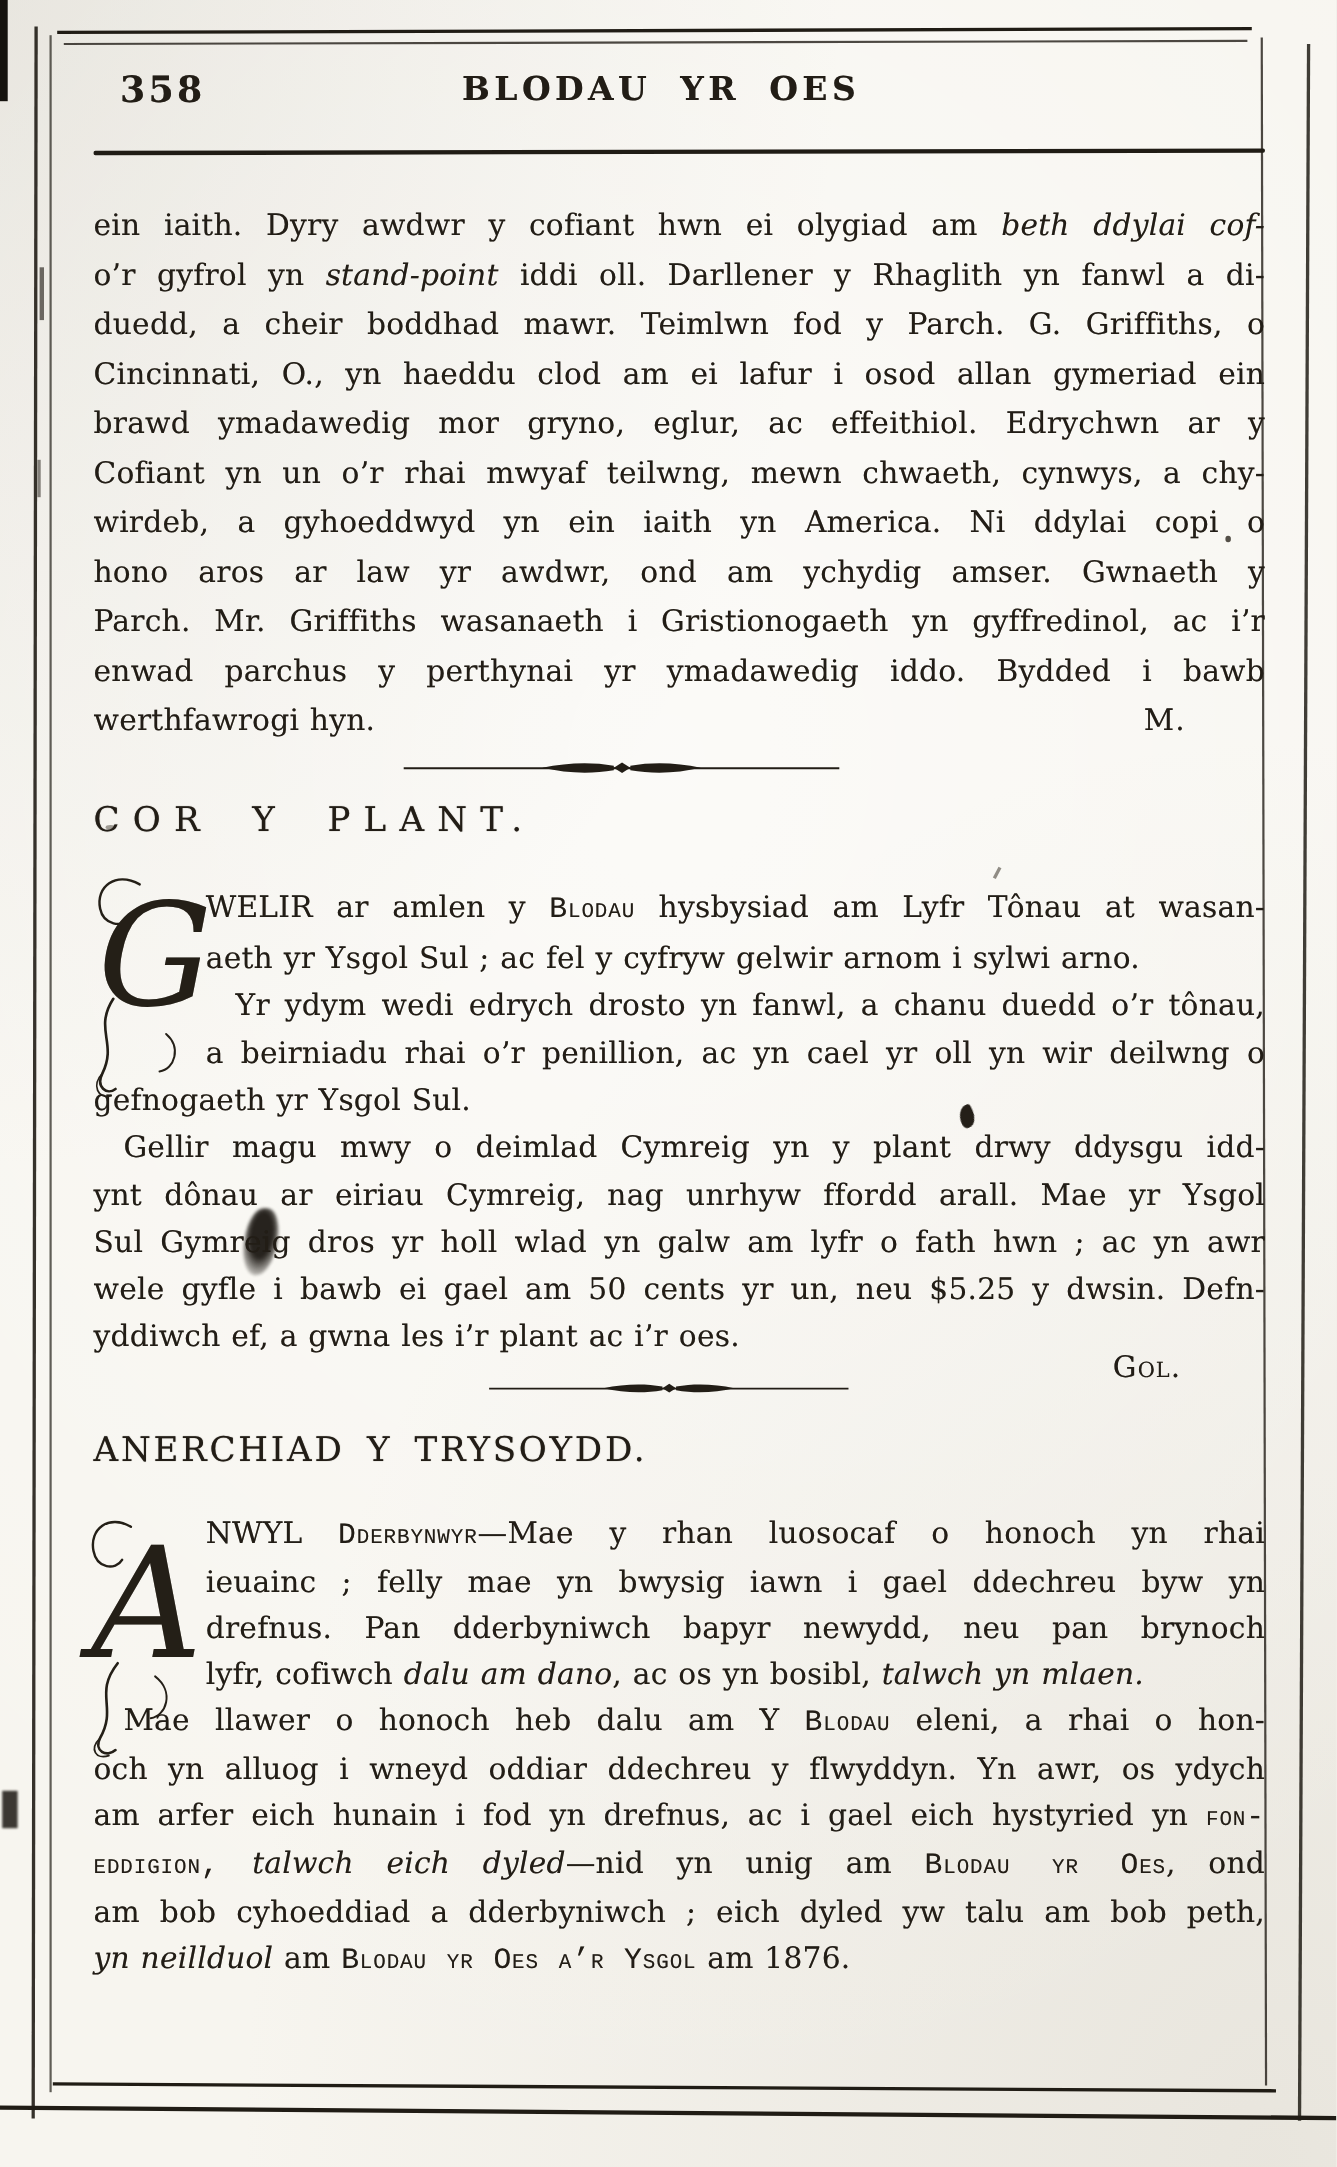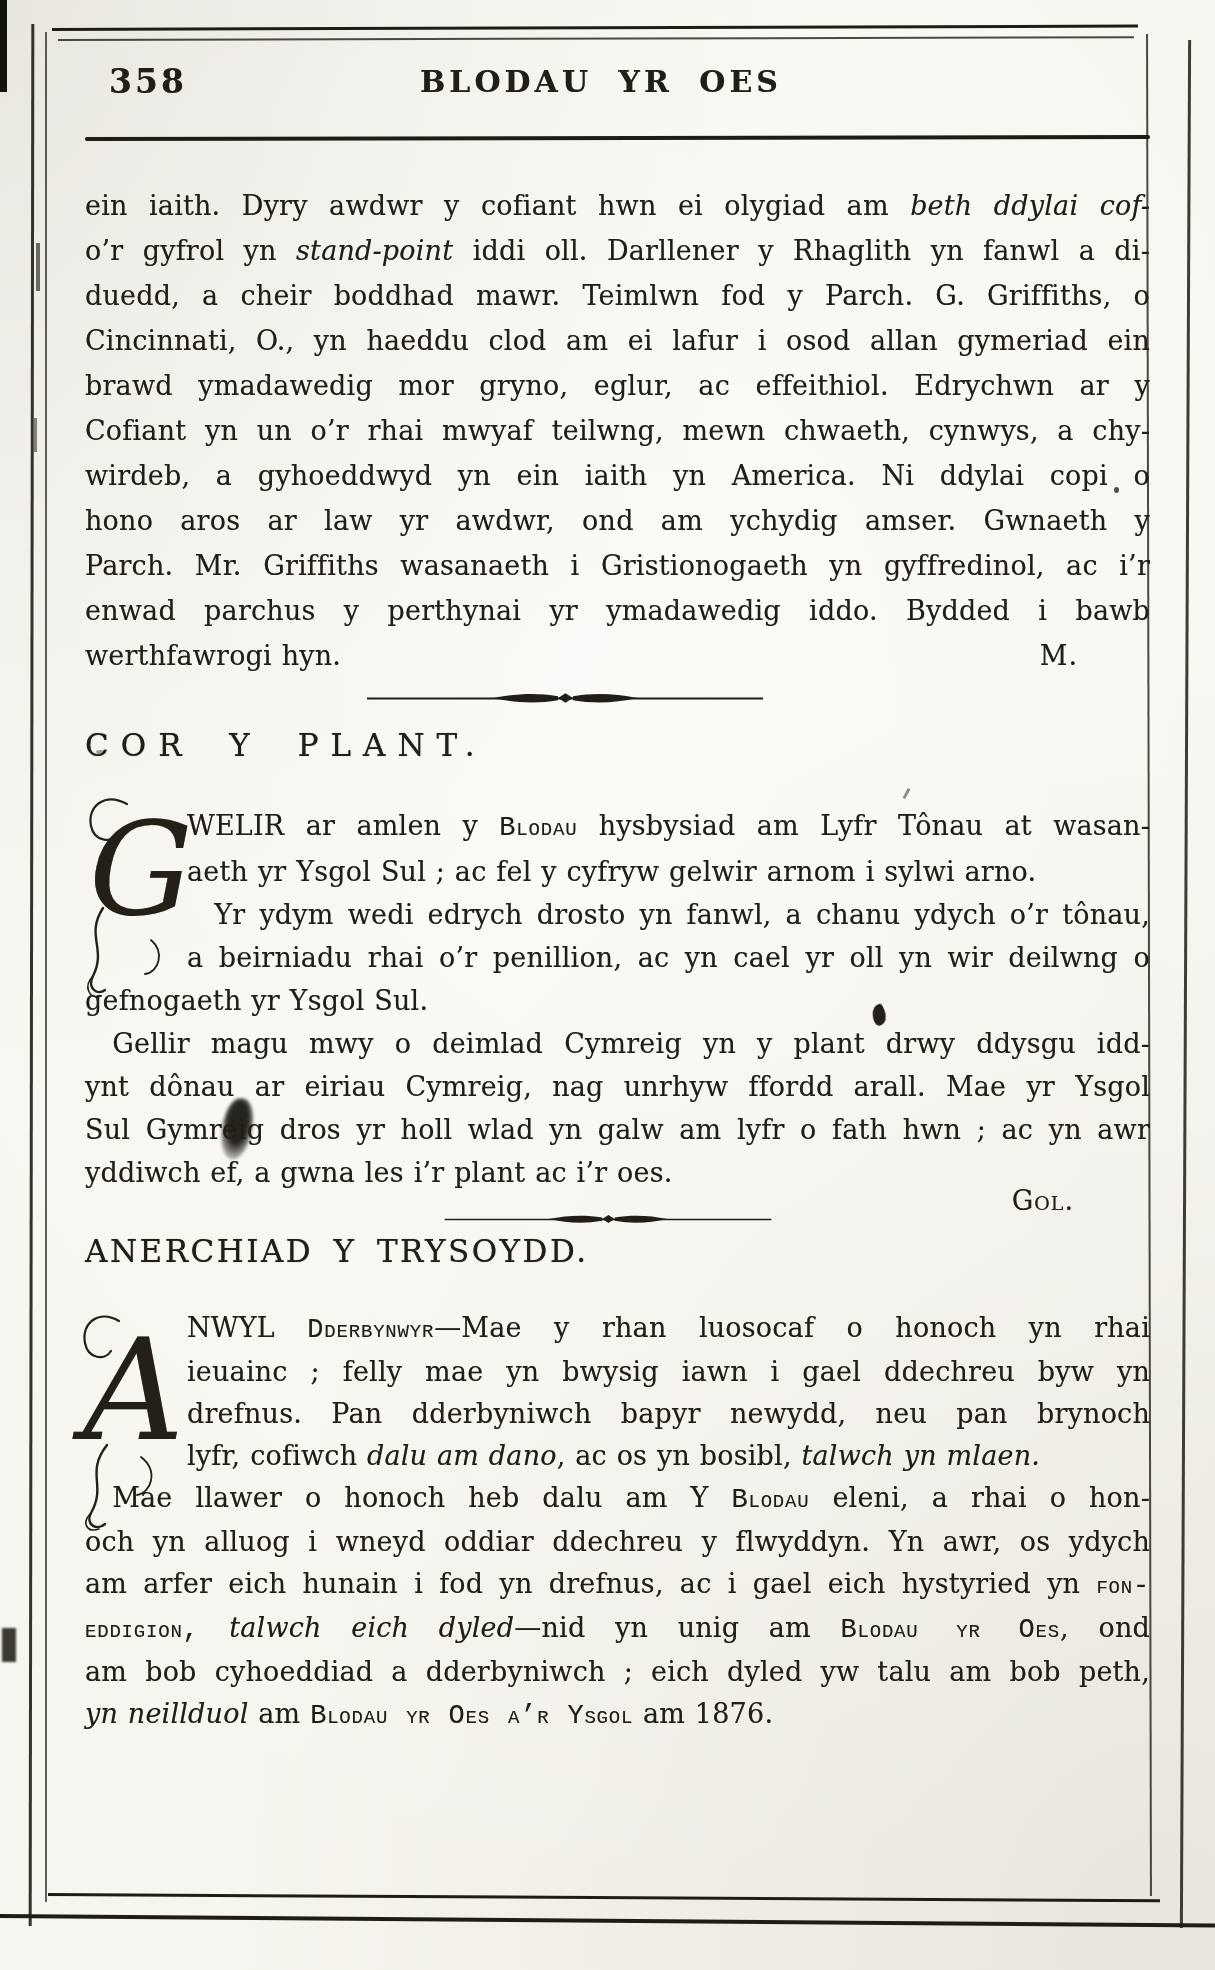--- a/index.html
+++ b/index.html
@@ -58,21 +58,21 @@
   .sec2{margin-top:36px;line-height:43px;}
   .sec3{margin-top:33px;line-height:42px;}
   .sec1 .sig{margin-right:72px;}
   .sec2 .sig{margin-right:76px;margin-top:28px;}
   .divider{display:flex;}
   .divider.d1{margin-top:12px;margin-left:280px;width:400px;height:16px;}
   .divider.d2{margin-top:18px;margin-left:358px;width:330px;height:16px;}
   h2{margin:0;text-align:left;font-weight:400;font-size:31px;
      text-shadow:0 0 .8px rgba(30,24,16,.7);}
   .head1{margin-top:16px;line-height:46px;letter-spacing:12px;word-spacing:14px;}
-  .head2{line-height:46px;letter-spacing:2.5px;word-spacing:8px;}
+  .head2{margin-top:24px;line-height:46px;letter-spacing:2.5px;word-spacing:8px;}
   .dropcap{position:absolute;}
   .dc-g{left:-4px;top:-14px;}
   .dc-a{left:-8px;top:-2px;}
   svg{overflow:visible;display:block;}
   .dc-svg text{font-family:"DejaVu Serif","Liberation Serif",serif;font-style:italic;fill:#241f17;}
   .dc-g text{font-size:130px;}
   .dc-a text{font-size:140px;}
   .sig-line{margin-top:2px;line-height:40px;text-align:right;padding-right:98px;
     font-variant-caps:small-caps;letter-spacing:1px;}
 </style>
@@ -141,26 +141,27 @@
             <path d="M46 14 C24 2 6 16 10 36 C13 51 30 54 38 44" stroke-width="2.2"></path>
             <path d="M22 118 C4 146 26 158 12 186 C6 198 16 206 24 200" stroke-width="2.4"></path>
             <path d="M12 186 C2 196 8 210 20 206" stroke-width="1.6"></path>
             <path d="M70 150 C84 162 78 182 64 184" stroke-width="1.8"></path>
           </g>
           <text x="8" y="124">G</text>
         </svg>
       </div>
     <div class="line ind"><span class="st-n">WELIR ar amlen y </span><span class="st-sc">Blodau</span><span class="st-n"> hysbysiad am Lyfr Tônau at wasan-</span></div>
         <div class="line ind nj"><span class="st-n">aeth yr Ysgol Sul ; ac fel y cyfryw gelwir arnom i sylwi arno.</span></div>
-        <div class="line ind"><span class="st-n"> Yr ydym wedi edrych drosto yn fanwl, a chanu ydych o’r tônau,</span></div>
+        <div class="line ind"><span class="st-n"> Yr ydym wedi edrych drosto yn fanwl, a chanu duedd o’r tônau,</span></div>
         <div class="line ind"><span class="st-n">a beirniadu rhai o’r penillion, ac yn cael yr oll yn wir deilwng o</span></div>
         <div class="line nj"><span class="st-n">gefnogaeth yr Ysgol Sul.</span></div>
         <div class="line"><span class="st-n"> Gellir magu mwy o deimlad Cymreig yn y plant drwy ddysgu idd-</span></div>
         <div class="line"><span class="st-n">ynt dônau ar eiriau Cymreig, nag unrhyw ffordd arall.  Mae yr Ysgol</span></div>
         <div class="line"><span class="st-n">Sul Gymreig dros yr holl wlad yn galw am lyfr o fath hwn ; ac yn awr</span></div>
+        <div class="line"><span class="st-n">wele gyfle i bawb ei gael am 50 cents yr un, neu $5.25 y dwsin.  Defn-</span></div>
         <div class="line nj"><span class="sig">Gol.</span><span class="st-n">yddiwch ef, a gwna les i’r plant ac i’r oes.</span></div>
       </section>
 
     <div class="divider d2">
       <svg width="330" height="14" viewBox="0 0 400 16">
         <path d="M2 8.5 H398" stroke="#221d16" stroke-width="1.8" fill="none"></path>
         <path d="M128 8 C150 3.5 172 2.5 193 6.2 L193 10.2 C172 13.8 150 13 128 8 Z" fill="#221d16"></path>
         <path d="M193 8 l7.5 -4.8 7.5 4.8 -7.5 4.8 Z" fill="#221d16"></path>
         <path d="M208 6.2 C229 2.5 251 3.5 272 8 C251 13 229 13.8 208 10.2 Z" fill="#221d16"></path>
       </svg>

